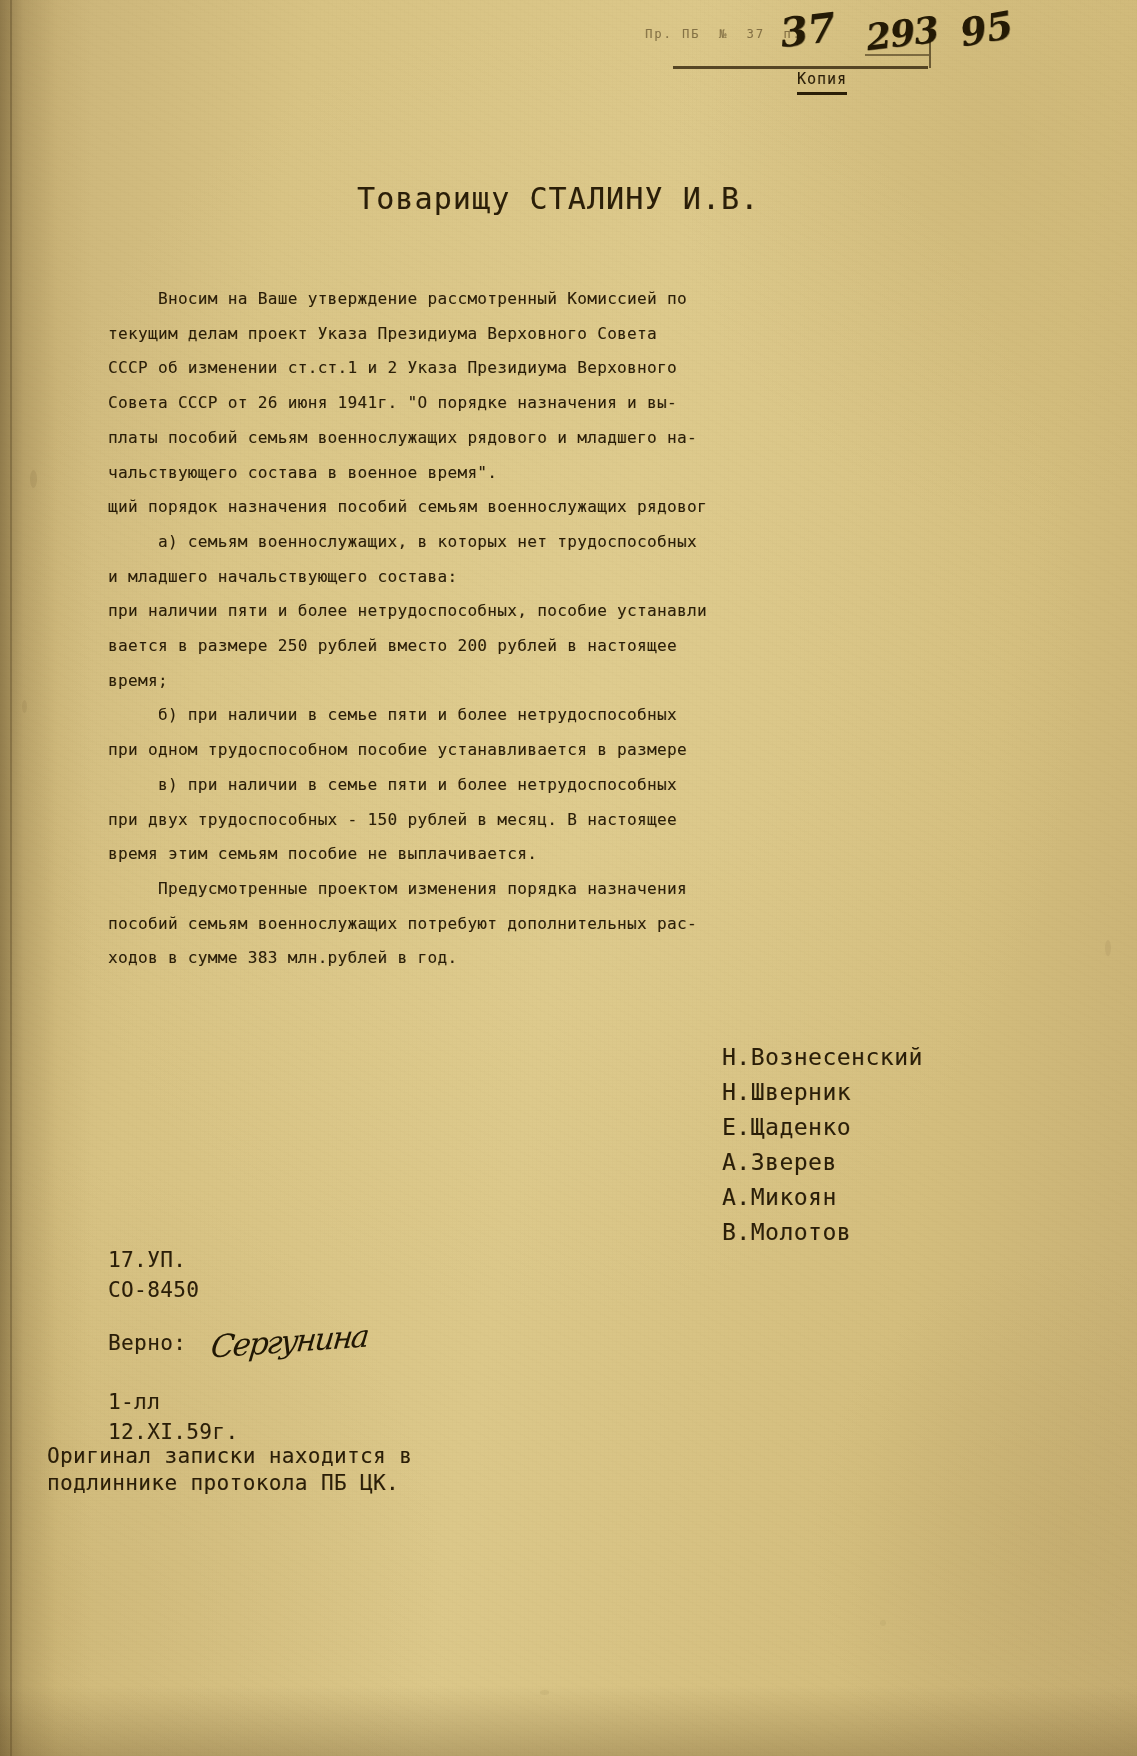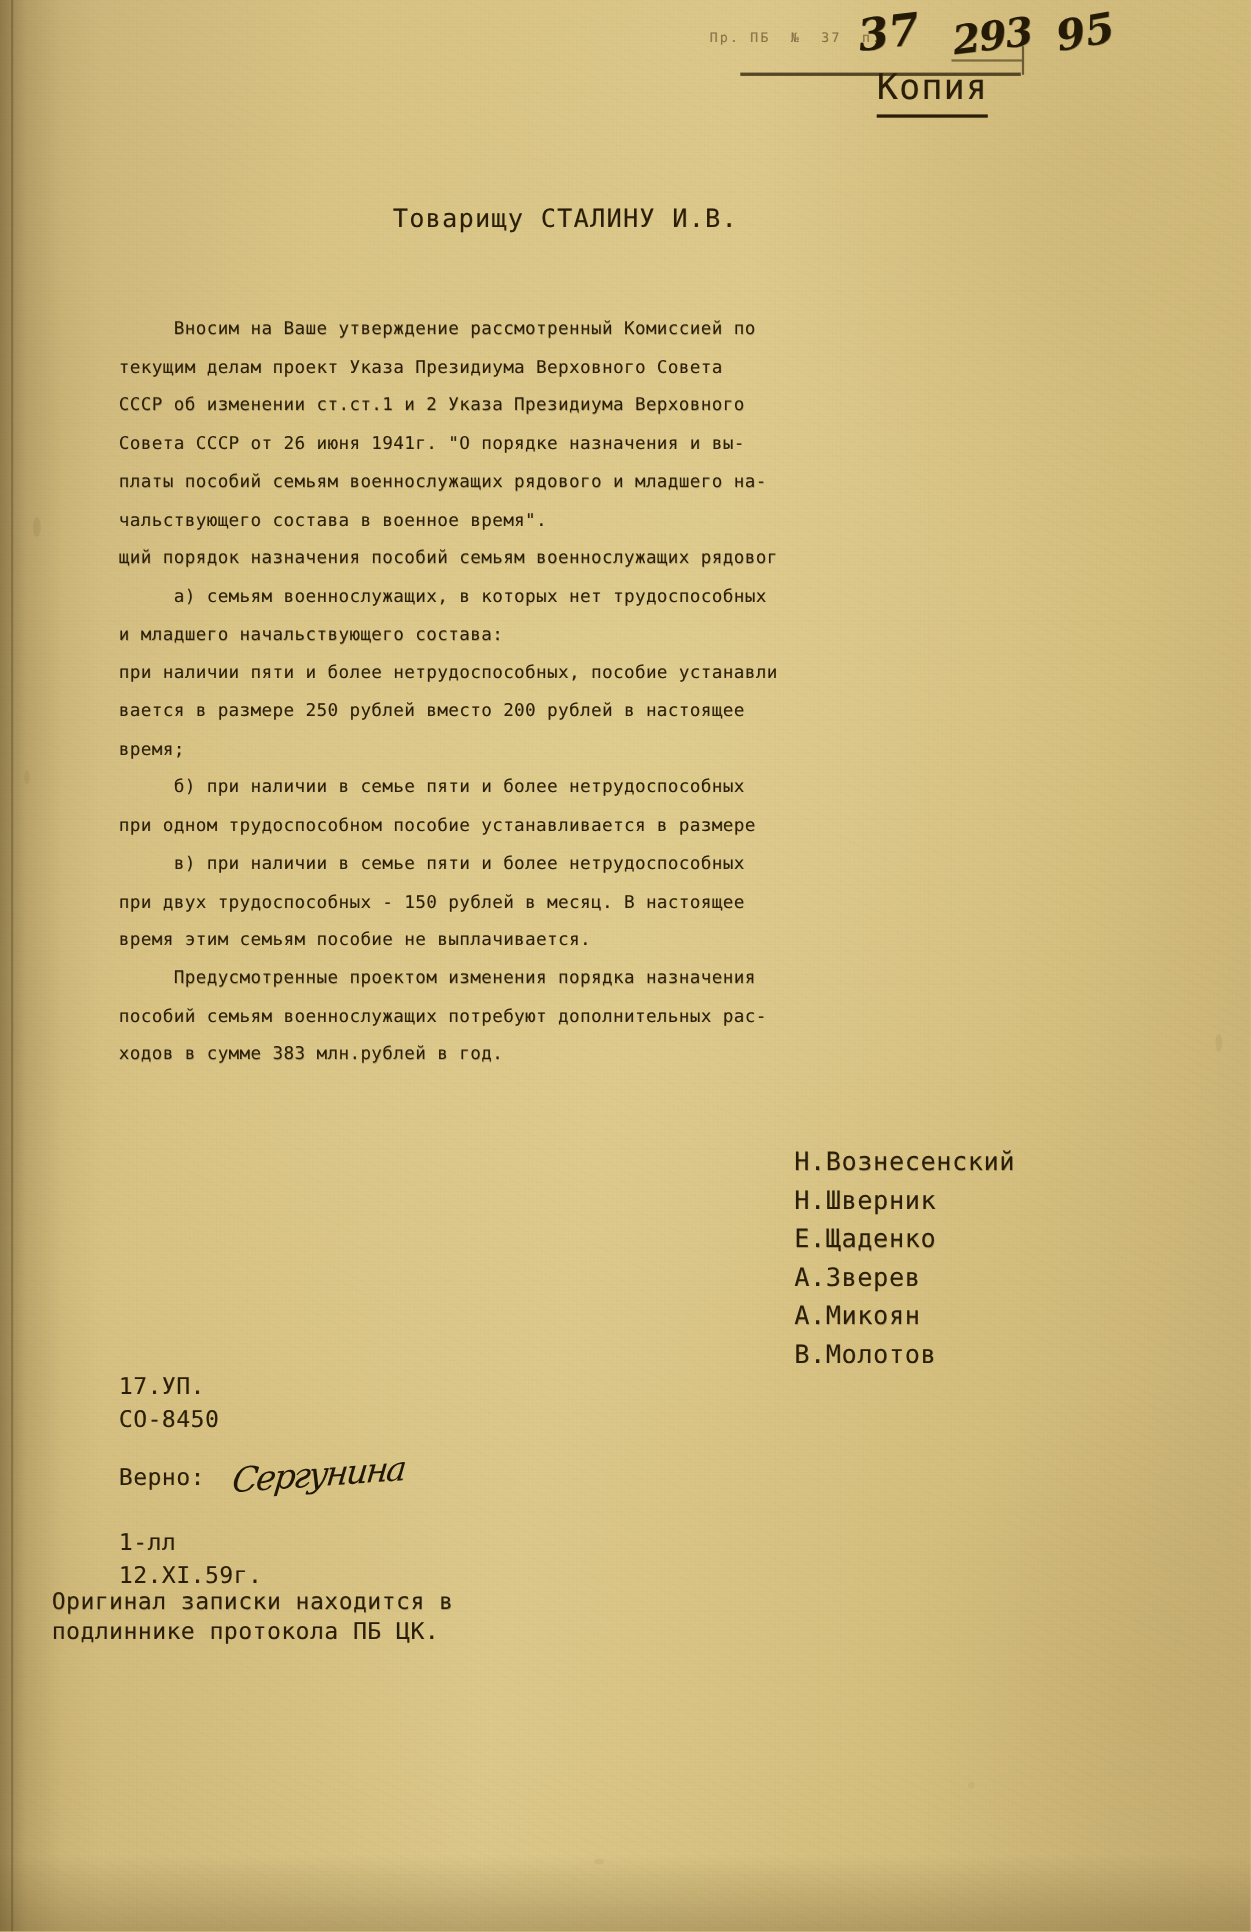--- a/index.html
+++ b/index.html
@@ -141,32 +141,32 @@
     text-shadow: 0.6px 0.5px 0 rgba(40,28,8,0.45);
   }
   #hand-37   { left: 780px; top: 6px;  font-size: 40px; }
   #hand-293  { left: 866px; top: 12px; font-size: 36px; letter-spacing: -1px; }
   #hand-95   { left: 960px; top: 6px;  font-size: 38px; transform: rotate(-10deg); }
 
   #kopiya {
     position: absolute;
     left: 797px;
     top: 66px;
-    font-size: 32px;
+    font-size: 15px;
     letter-spacing: 1px;
     border-bottom: 3px solid #2a1e08;
-    padding-bottom: 12px;
+    padding-bottom: 0;
     line-height: 26px;
   }
 
   #addressee {
     position: absolute;
     left: 357px;
     top: 185px;
-    font-size: 23px;
+    font-size: 30px;
     letter-spacing: 1.1px;
     line-height: 28px;
   }
 
   #body {
     position: absolute;
     left: 108px;
     top: 282px;
     width: 900px;
   }

